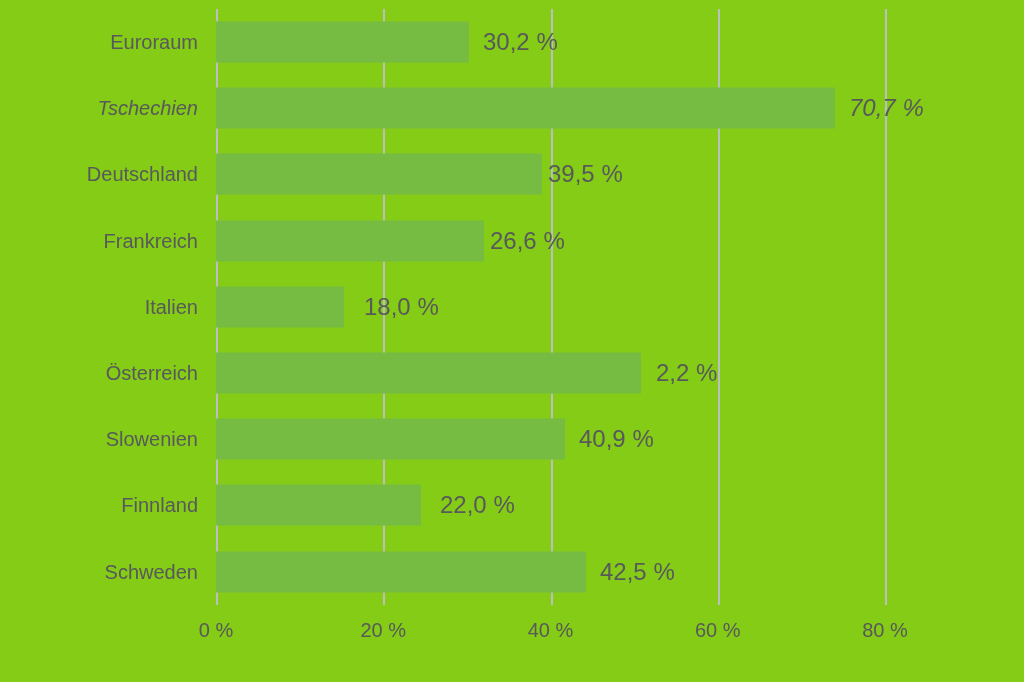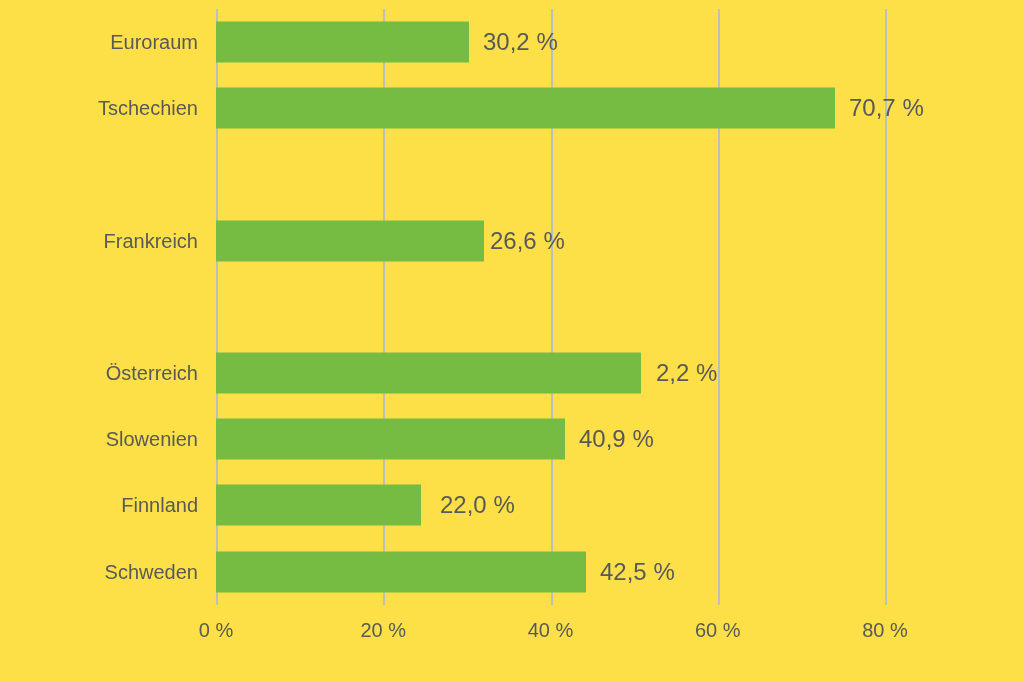--- a/index.html
+++ b/index.html
@@ -11,21 +11,21 @@
     width: 1024px;
     height: 682px;
     font-family: "Liberation Sans", sans-serif;
     color: #58595b;
     overflow: hidden;
   }
   .chart-figure {
     position: relative;
     width: 1024px;
     height: 682px;
-    background: #fde047;
+    background: #84cc16;
   }
   
   .plot-area {
     position: absolute;
     left: 216px;
     top: 9px;
     width: 669px;
     height: 596px;
   }
   .gridline {
@@ -98,33 +98,43 @@
     <div class="gridline" style="left:334.5px;"></div>
     <div class="gridline" style="left:501.75px;"></div>
     <div class="gridline" style="left:669px;"></div>
 
     <div class="row" style="top:0px;">
       <span class="row-label">Euroraum</span>
       <div class="bar" style="width:252.5px;"></div>
       <span class="bar-value" style="left:267px;">30,2 %</span>
     </div>
 
-    <div class="row" style="top:66.2px;">
+    <div class="row" style="top:66.2px;font-style:italic;">
       <span class="row-label">Tschechien</span>
       <div class="bar" style="width:619px;"></div>
       <span class="bar-value" style="left:633px;">70,7 %</span>
     </div>
 
+    <div class="row" style="top:132.4px;">
+      <span class="row-label">Deutschland</span>
+      <div class="bar" style="width:326px;"></div>
+      <span class="bar-value" style="left:332px;">39,5 %</span>
+    </div>
 
     <div class="row" style="top:198.6px;">
       <span class="row-label">Frankreich</span>
       <div class="bar" style="width:268px;"></div>
       <span class="bar-value" style="left:274px;">26,6 %</span>
     </div>
 
+    <div class="row" style="top:264.8px;">
+      <span class="row-label">Italien</span>
+      <div class="bar" style="width:128px;"></div>
+      <span class="bar-value" style="left:148px;">18,0 %</span>
+    </div>
 
     <div class="row" style="top:331px;padding-left:48px;">
       <span class="row-label">Österreich</span>
       <div class="bar" style="width:425px;"></div>
       <span class="bar-value" style="left:440px;">2,2 %</span>
     </div>
 
     <div class="row" style="top:397.2px;">
       <span class="row-label">Slowenien</span>
       <div class="bar" style="width:349px;"></div>

